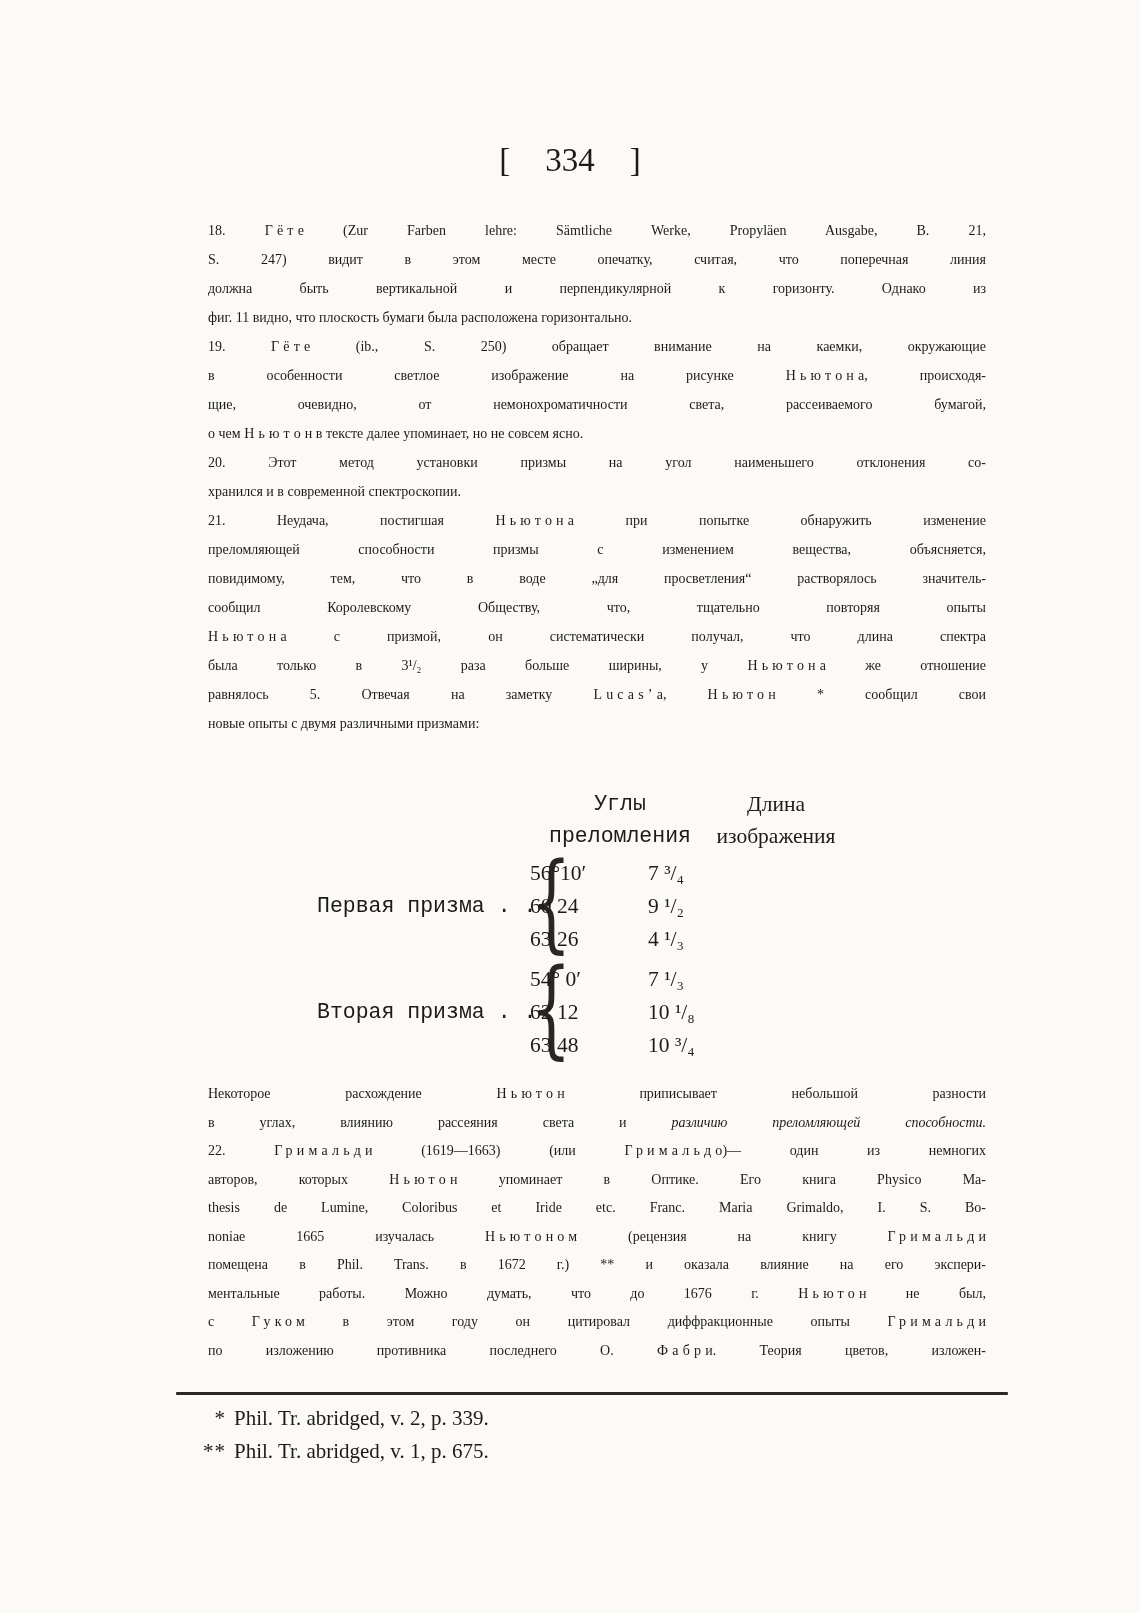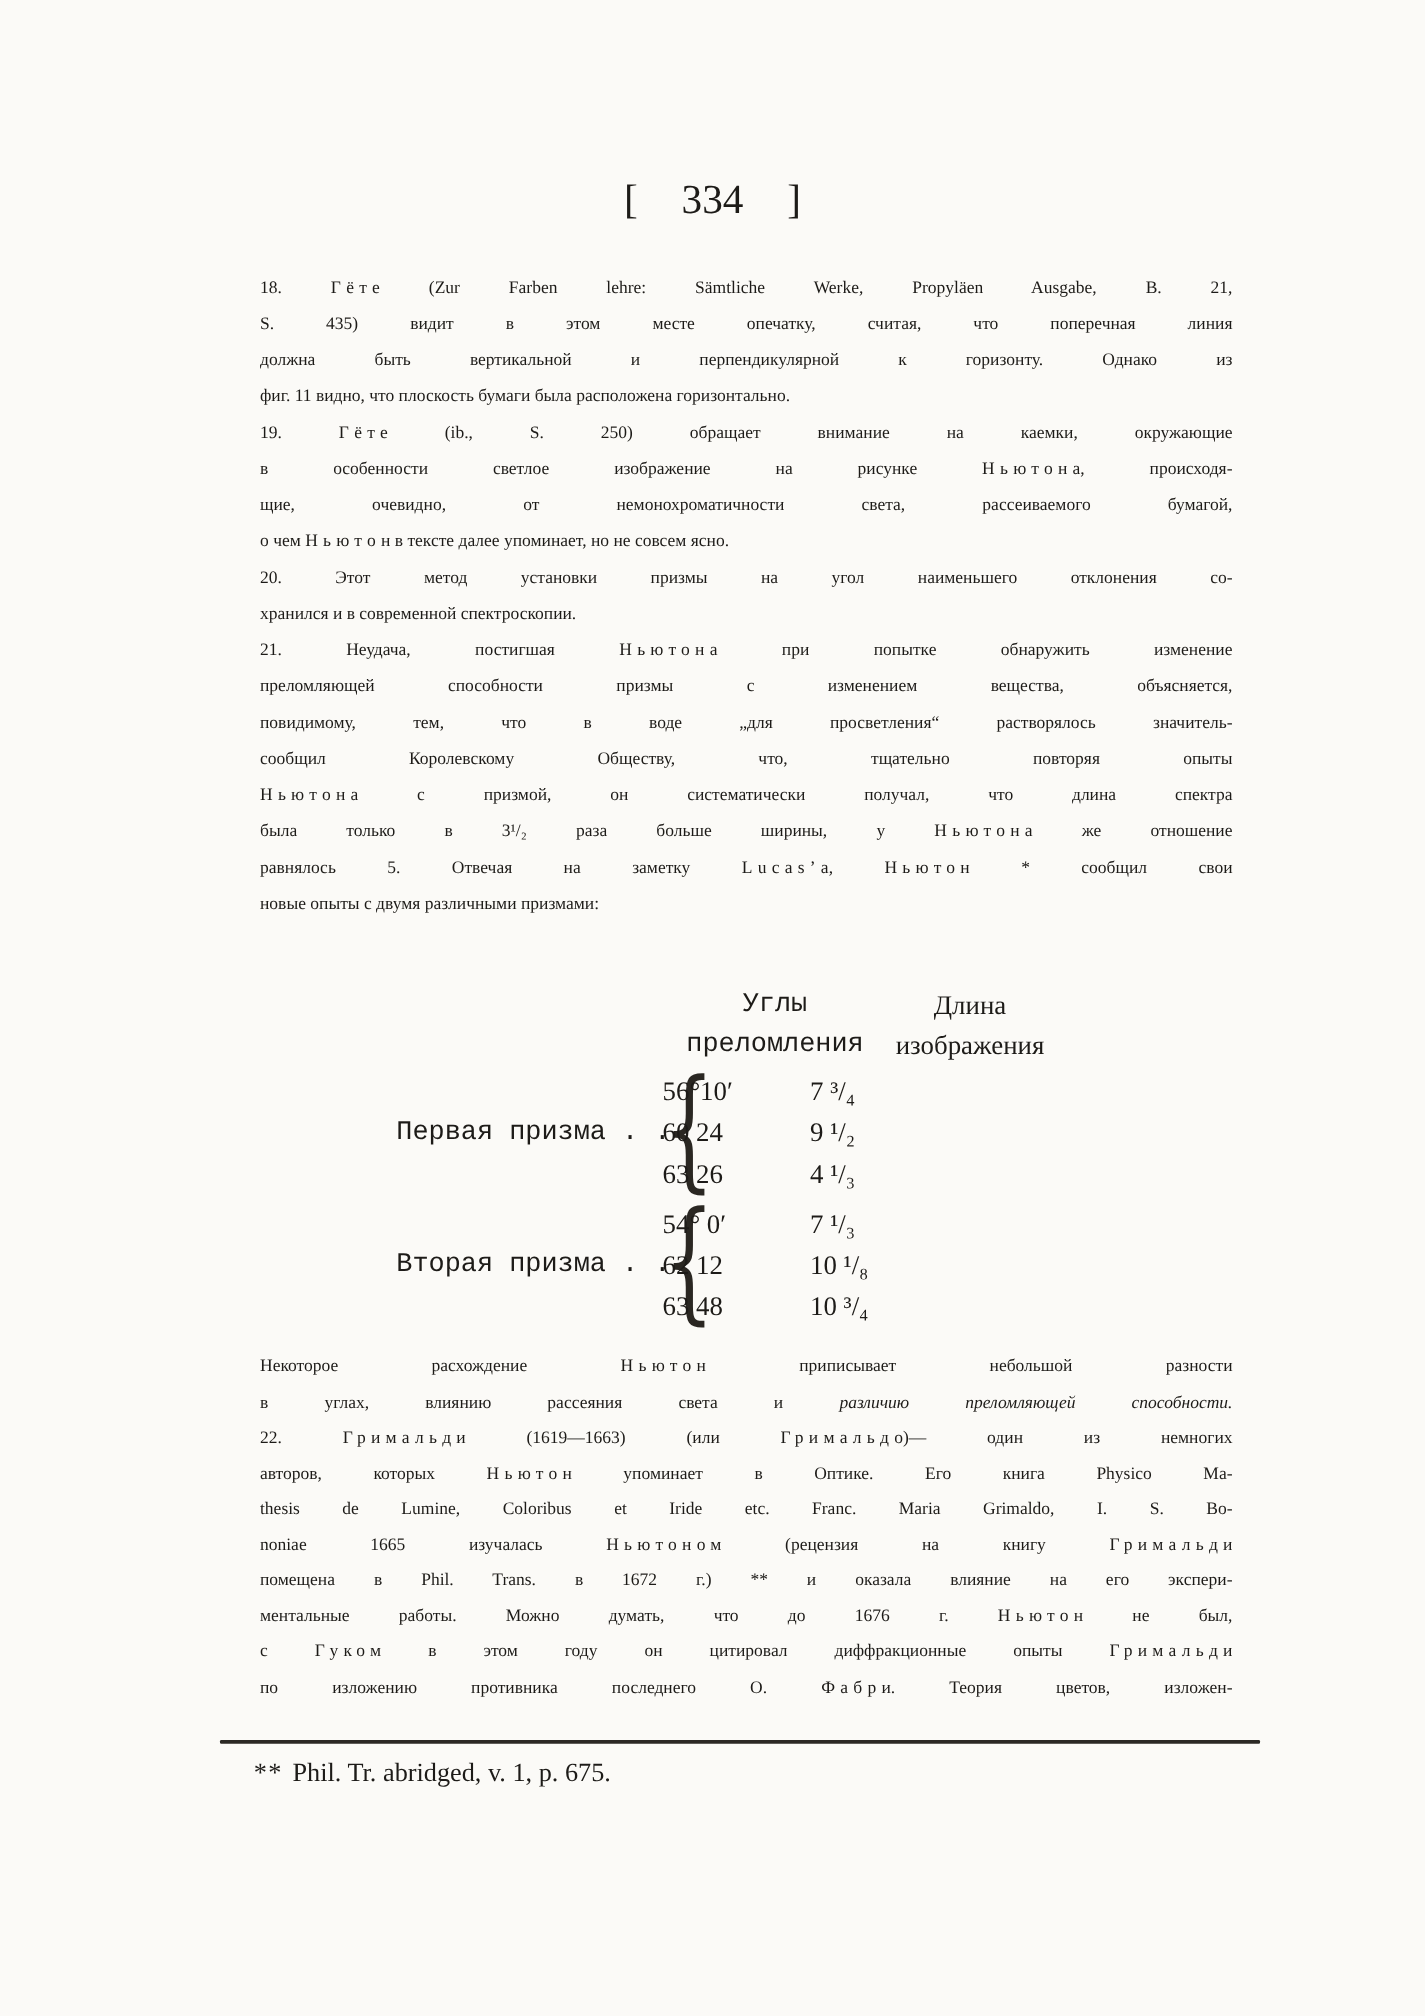--- a/index.html
+++ b/index.html
@@ -66,21 +66,21 @@
 <div class="page">
 
   <div class="pageno">
     <span>[</span>
     <span>334</span>
     <span>]</span>
   </div>
 
   <div class="textblock text-a">
       <div class="tline"><span>18. </span><span class="sp">Гёте</span><span> (Zur Farben lehre: Sämtliche Werke, Propyläen Ausgabe, B. 21,</span></div>
-      <div class="tline"><span>S. 435) видит в этом месте опечатку, считая, что поперечная линия</span></div>
+      <div class="tline"><span>S. 247) видит в этом месте опечатку, считая, что поперечная линия</span></div>
       <div class="tline"><span>должна быть вертикальной и перпендикулярной к горизонту. Однако из</span></div>
       <div class="tline tlast"><span>фиг. 11 видно, что плоскость бумаги была расположена горизонтально.</span></div>
       <div class="tline"><span>19. </span><span class="sp">Гёте</span><span> (ib., S. 250) обращает внимание на каемки, окружающие</span></div>
       <div class="tline"><span>в особенности светлое изображение на рисунке </span><span class="sp">Ньютона</span><span>, происходя-</span></div>
       <div class="tline"><span>щие, очевидно, от немонохроматичности света, рассеиваемого бумагой,</span></div>
       <div class="tline tlast"><span>о чем </span><span class="sp">Ньютон</span><span> в тексте далее упоминает, но не совсем ясно.</span></div>
       <div class="tline"><span>20. Этот метод установки призмы на угол наименьшего отклонения со-</span></div>
       <div class="tline tlast"><span>хранился и в современной спектроскопии.</span></div>
       <div class="tline"><span>21. Неудача, постигшая </span><span class="sp">Ньютона</span><span> при попытке обнаружить изменение</span></div>
       <div class="tline"><span>преломляющей способности призмы с изменением вещества, объясняется,</span></div>
@@ -131,17 +131,20 @@
       <div class="tline"><span>помещена в Phil. Trans. в 1672 г.) ** и оказала влияние на его экспери-</span></div>
       <div class="tline"><span>ментальные работы. Можно думать, что до 1676 г. </span><span class="sp">Ньютон</span><span> не был,</span></div>
       <div class="tline"><span>с </span><span class="sp">Гуком</span><span> в этом году он цитировал диффракционные опыты </span><span class="sp">Гримальди</span></div>
       <div class="tline"><span>по изложению противника последнего О. </span><span class="sp">Фабри</span><span>. Теория цветов, изложен-</span></div>
     </div>
 
   <div class="fnrule"></div>
 
   <div class="footnotes">
     <div class="fn">
+      <span class="fnm">*</span><span class="fnt">Phil. Tr. abridged, v. 2, p. 339.</span>
+    </div>
+    <div class="fn">
       <span class="fnm">**</span><span class="fnt">Phil. Tr. abridged, v. 1, p. 675.</span>
     </div>
   </div>
 
 </div>
 
 </body></html>

